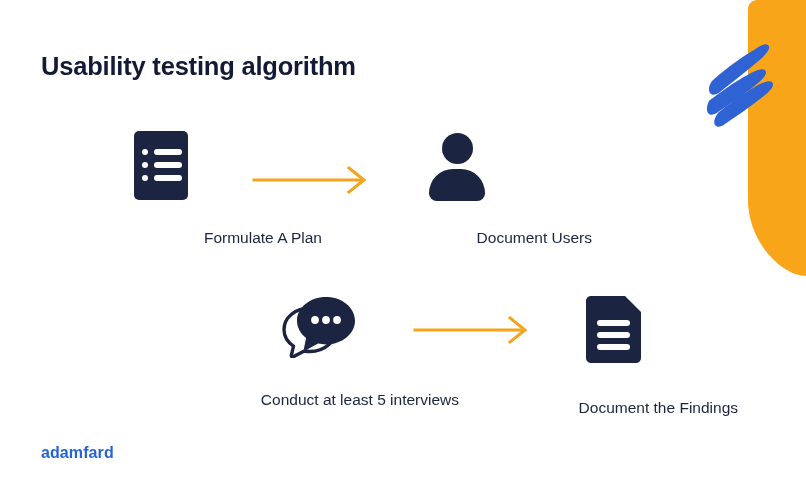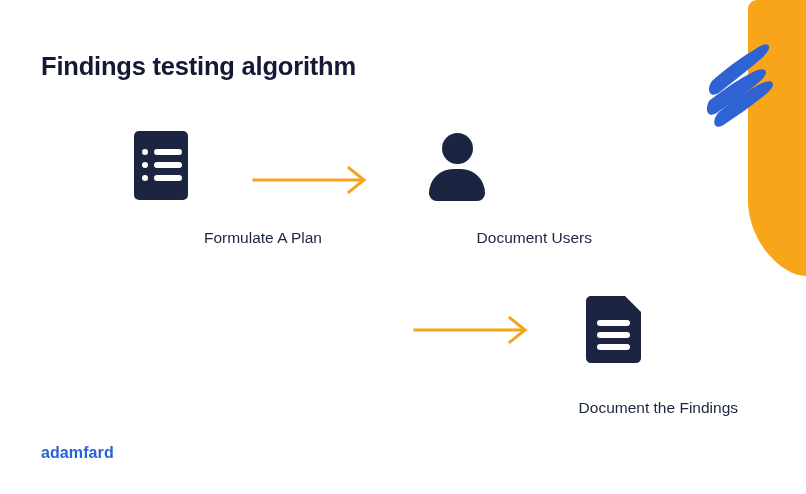--- a/index.html
+++ b/index.html
@@ -165,21 +165,21 @@
     <g fill="#2f63d4">
       <path d="M 712 81 C 712 81 733 62 754 50 C 760 46 765 43 768 45 C 771 47 768 52 762 58
                C 748 70 730 84 720 92 C 716 95 712 96 710 93 C 708 90 709 85 712 81 Z"></path>
       <path d="M 709 101 C 709 101 730 84 751 73 C 757 70 762 68 765 70 C 768 73 764 78 758 83
                C 745 94 727 106 718 112 C 714 115 710 116 708 113 C 706 110 707 105 709 101 Z"></path>
       <path d="M 718 113 C 718 113 738 96 758 85 C 764 82 769 80 772 82 C 775 85 771 90 765 95
                C 752 106 734 118 725 124 C 721 127 717 128 715 125 C 713 122 715 117 718 113 Z"></path>
     </g>
   </svg>
 
-  <div id="page-title">Findings testing algorithm</div>
+  <div id="page-title">Usability testing algorithm</div>
 
   <div class="step" id="step-1">
     <div class="step-icon">
       <div class="icon-plan">
         <span class="row r1">
           <span class="dot"></span>
           <span class="bar"></span>
         </span>
         <span class="row r2">
           <span class="dot"></span>
@@ -202,20 +202,40 @@
   <div class="step" id="step-2">
     <div class="step-icon">
       <div class="icon-person">
         <span class="head"></span>
         <span class="body"></span>
       </div>
     </div>
     <div class="step-label">Document Users</div>
   </div>
 
+  <div class="step" id="step-3">
+    <div class="step-icon">
+      <svg width="73" height="62" viewBox="0 0 73 62" xmlns="http://www.w3.org/2000/svg">
+
+        <path d="M 28 12 C 13.5 12 2 21.6 2 33.5 C 2 40.2 5.7 46.2 11.5 50.1
+                 L 9.4 59.2 C 9.1 60.4 10.3 61.4 11.4 60.8 L 22.2 55.0
+                 C 24.0 55.3 26.0 55.5 28 55.5 C 42.5 55.5 54 45.4 54 33.5
+                 C 54 21.6 42.5 12 28 12 Z" fill="#ffffff" stroke="#1b2440" stroke-width="3.4" stroke-linejoin="round"></path>
+
+        <path d="M 44 1 C 28.0 1 15 11.6 15 24.7 C 15 31.5 18.5 37.6 24.1 41.9
+                 L 22.0 52.2 C 21.7 53.6 23.1 54.7 24.3 54.0 L 36.0 47.6
+                 C 38.5 48.1 41.2 48.4 44 48.4 C 60 48.4 73 37.8 73 24.7
+                 C 73 11.6 60 1 44 1 Z" fill="#1b2440"></path>
+        <circle cx="33" cy="24" r="3.9" fill="#ffffff"></circle>
+        <circle cx="44" cy="24" r="3.9" fill="#ffffff"></circle>
+        <circle cx="55" cy="24" r="3.9" fill="#ffffff"></circle>
+      </svg>
+    </div>
+    <div class="step-label">Conduct at least 5 interviews</div>
+  </div>
 
   <svg class="arrow" id="arrow-2" width="122" height="34" viewBox="0 0 122 34" xmlns="http://www.w3.org/2000/svg">
     <line x1="2" y1="17" x2="108" y2="17" stroke="#F5A31A" stroke-width="3" stroke-linecap="square"></line>
     <polyline points="97,5 112,17 97,29" fill="none" stroke="#F5A31A" stroke-width="3" stroke-linecap="square" stroke-linejoin="miter"></polyline>
   </svg>
 
   <div class="step" id="step-4">
     <div class="step-icon">
       <svg width="55" height="67" viewBox="0 0 55 67" xmlns="http://www.w3.org/2000/svg">
         <path d="M 5 0 L 39 0 L 55 16 L 55 62 C 55 64.8 52.8 67 50 67

